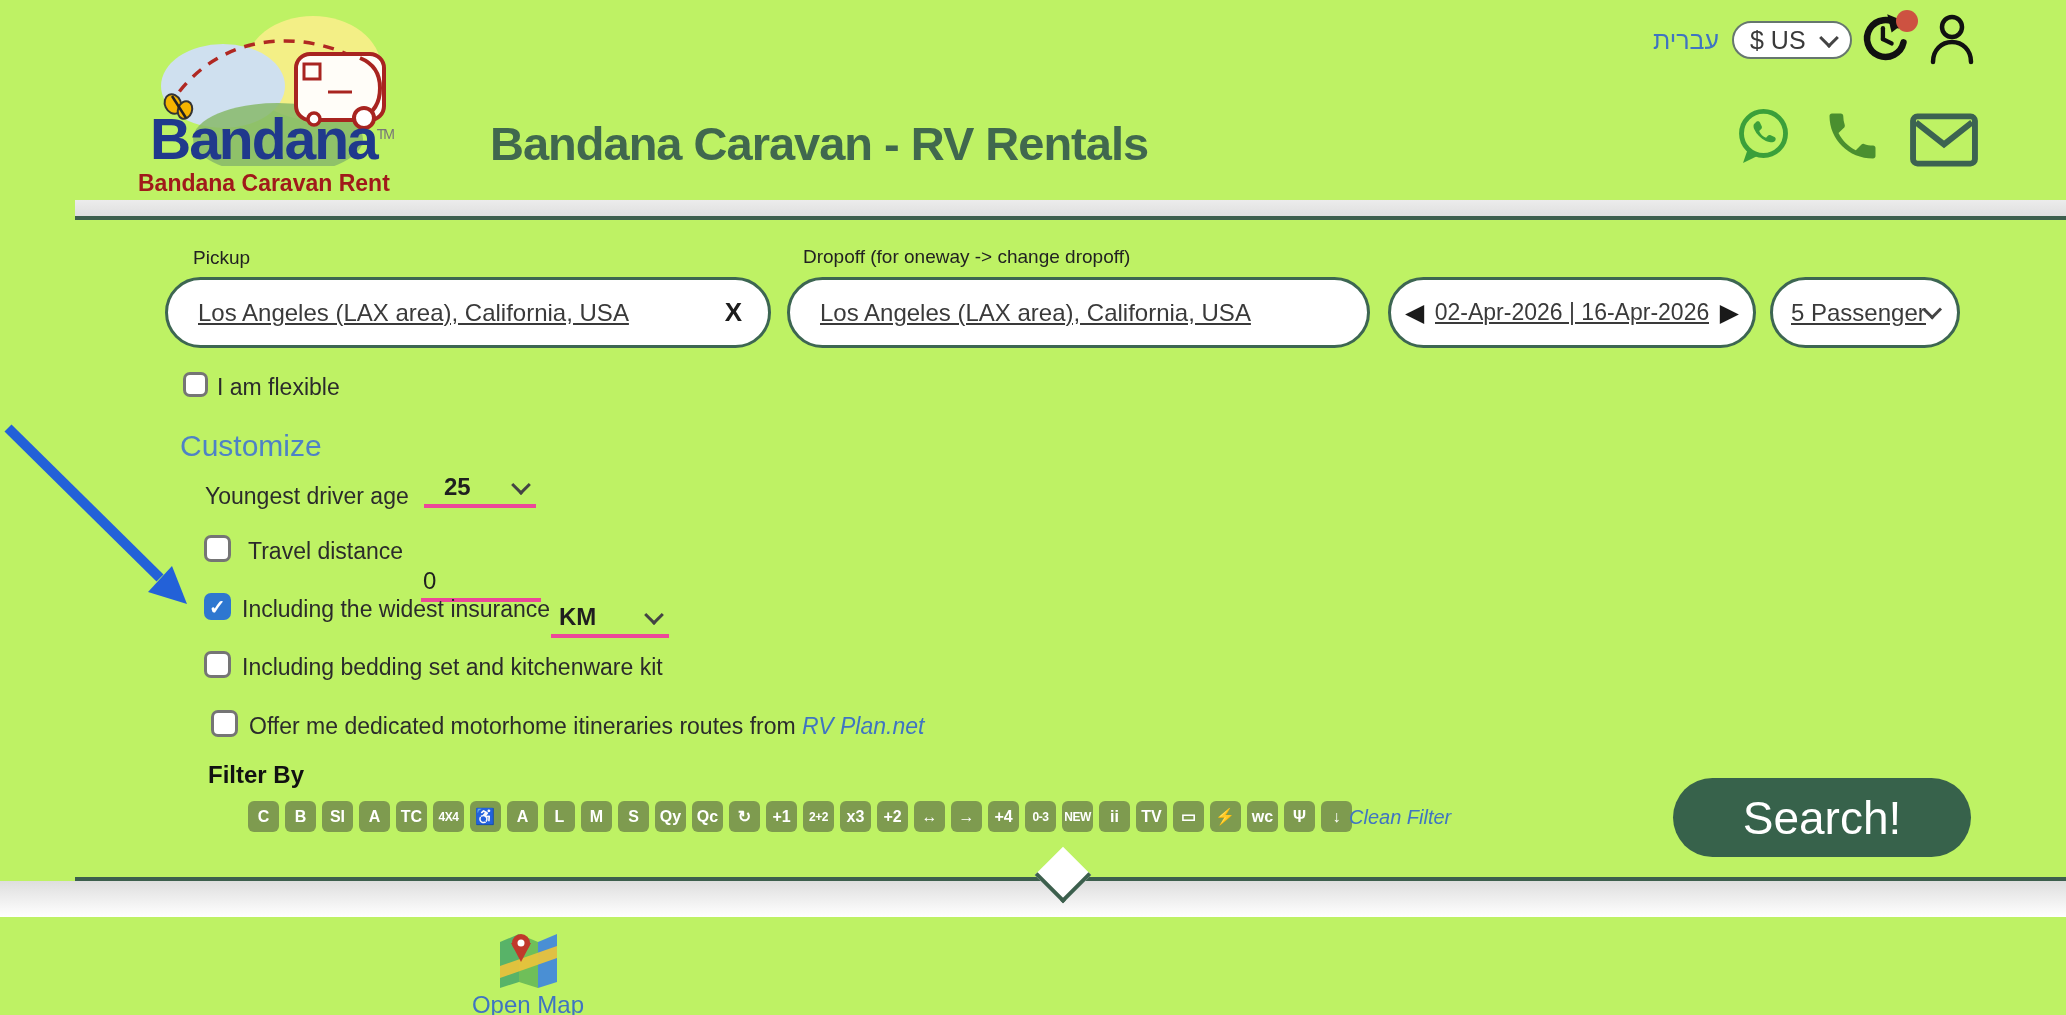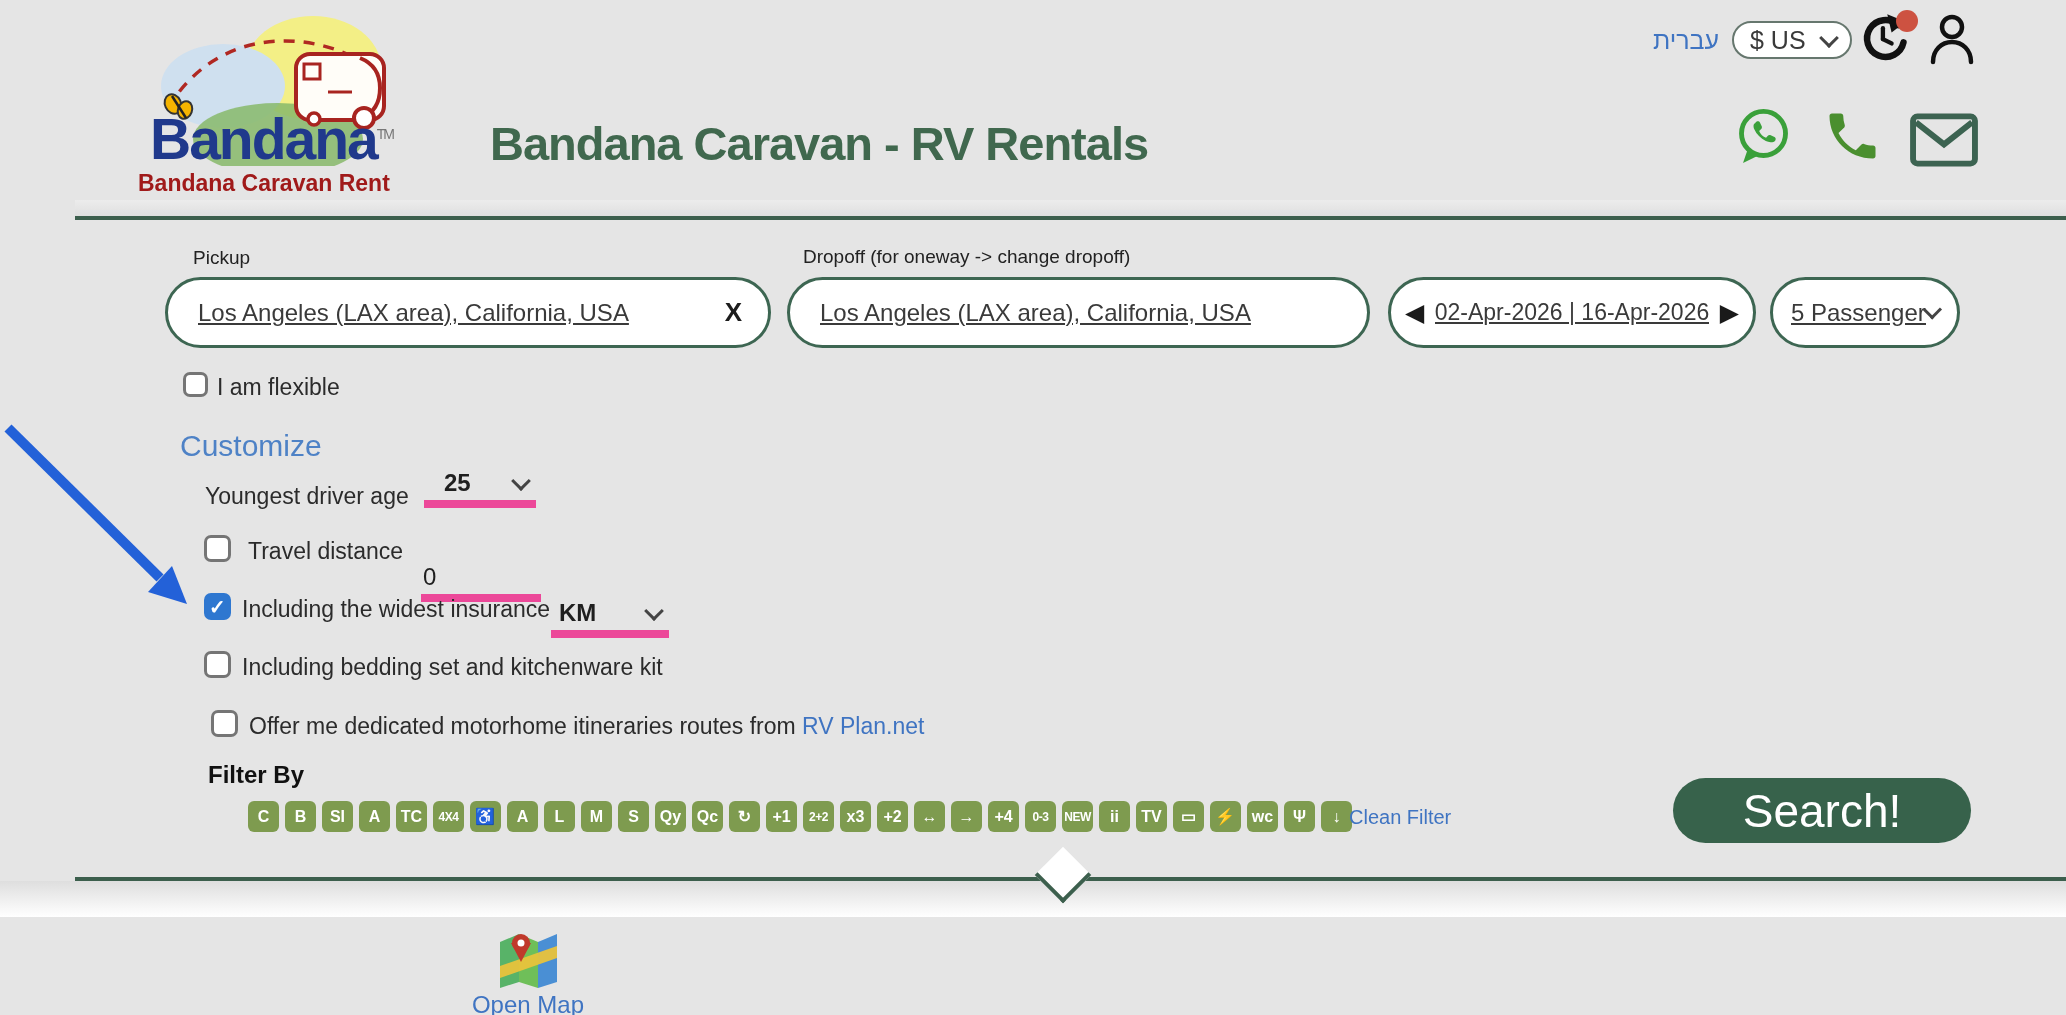--- a/index.html
+++ b/index.html
@@ -1,16 +1,16 @@
 <!DOCTYPE html>
 <html style="--brand-green: #40684e; --border-green: #3d6652; --dark-green: #37624b; --line-green: #3c5f4d; --icon-olive: #7e9b4f; --link-blue: #3f74c2; --customize-blue: #4e82c6; --accent-blue: #2e77d0; --arrow-blue: #2361d8; --logo-red: #a01a1a; --logo-navy: #20398c; --badge-red: #cd5241; --whatsapp-green: #3aa03a; --phone-green: #4a8f2f;"><head>
 <meta charset="utf-8">
 <style>
   html,body{margin:0;padding:0;background:#fff;}
-  .page{position:relative;width:2066px;height:1015px;background:#e5e5e5;
+  .page{position:relative;width:2066px;height:1015px;background:#bef264;
         font-family:"Liberation Sans",sans-serif;overflow:hidden;color:#2b2b2b;}
   .abs{position:absolute;}
 
   
   .lang{font-size:25px;color:var(--link-blue);text-decoration:none;}
   .currency-pill{width:120px;height:38px;border:2px solid #66776e;border-radius:20px;
     display:flex;align-items:center;justify-content:space-between;padding:0 14px 0 16px;
     font-size:25px;color:#3a3a3a;background:#fff;box-sizing:border-box;}
   .chev{width:11px;height:11px;border-right:3px solid #444;border-bottom:3px solid #444;
     transform:rotate(45deg);display:inline-block;margin-top:-5px;}
@@ -35,36 +35,36 @@
   .date-arrow{font-size:25px;color:#1a1a1a;line-height:1;}
 
   
   .cb{width:27px;height:27px;border:3px solid #757575;border-radius:7px;background:#fff;
     box-sizing:border-box;display:flex;align-items:center;justify-content:center;
     font-size:20px;font-weight:700;color:#fff;}
   .cb.checked{background:var(--accent-blue);border-color:var(--accent-blue);}
   .cb-label{font-size:23px;color:#2b2b2b;white-space:nowrap;}
 
   .customize{font-size:30px;color:var(--customize-blue);}
-  .uline{border-bottom:8px solid #ec4899;height:36px;display:flex;align-items:flex-end;
+  .uline{border-bottom:4px solid #ec4899;height:36px;display:flex;align-items:flex-end;
     box-sizing:border-box;padding-bottom:3px;position:relative;}
   .uline .uval{font-size:24px;color:#1f1f1f;}
   .uline .bold{font-weight:700;}
   .uline .chev{position:absolute;right:8px;bottom:12px;}
 
-  .link{color:var(--link-blue);text-decoration:none;font-size:23px;white-space:nowrap;}
+  .link{color:var(--link-blue);text-decoration:none;font-size:23px;white-space:nowrap;font-style:italic;}
   .filter-by{font-size:24px;font-weight:700;color:#111;}
 
   .ficon-row{display:flex;gap:6px;}
   .ficon{width:31px;height:31px;border-radius:6px;background:var(--icon-olive);color:#fff;
     font-weight:700;font-size:16px;display:flex;align-items:center;justify-content:center;
     flex:0 0 auto;line-height:1;}
   .ficon.small{font-size:12px;letter-spacing:-0.5px;}
 
-  .search-btn{width:298px;height:65px;border:none;border-radius:40px;background:var(--dark-green);
+  .search-btn{width:298px;height:79px;border:none;border-radius:40px;background:var(--dark-green);
     color:#fff;font-size:46px;font-family:"Liberation Sans",sans-serif;display:flex;
     align-items:center;justify-content:center;cursor:pointer;}
 
   .notch{width:40px;height:40px;background:#fff;border-right:4px solid var(--line-green);
     border-bottom:4px solid var(--line-green);transform:rotate(45deg);box-sizing:border-box;}
   .band-bottom{background:linear-gradient(#dedede,#ffffff);}
   .open-map{font-size:24px;color:var(--link-blue);text-align:center;}
 
   svg{display:block;}
 </style>

